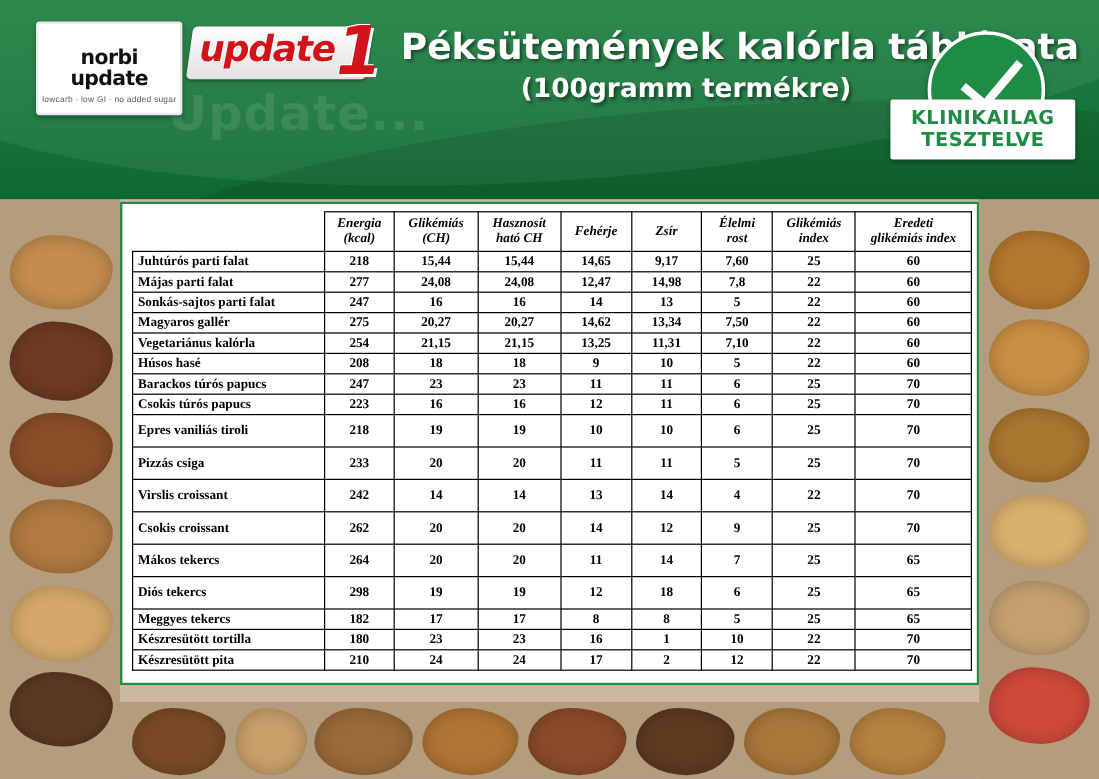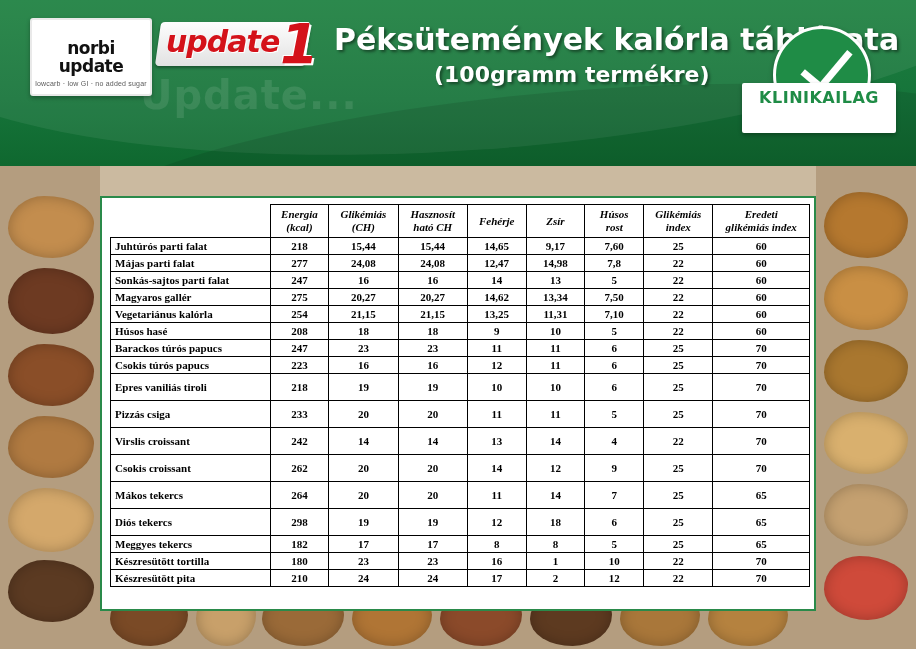--- a/index.html
+++ b/index.html
@@ -205,23 +205,22 @@
     letter-spacing: .5px;
     line-height: 19px;
   }
   
   #table-panel {
     position: absolute;
     left: 100px; top: 168px;
     width: 716px;
     background: #ffffff;
     border: 2px solid #2a8a4a;
-    padding: 6px 8px 22px 8px;
+    padding: 6px 8px 10px 8px;
     box-sizing: border-box;
-    margin-top: 28px;
   }
   table.cal {
     border-collapse: collapse;
     width: 700px;
     font-family: "Liberation Serif", serif;
   }
   table.cal th, table.cal td {
     border: 1px solid #000000;
     font-size: 11px;
     color: #000;
@@ -308,20 +307,21 @@
 
     <div id="title-main">Péksütemények kalórla táblázata</div>
     <div id="title-sub">(100gramm termékre)</div>
 
     <div id="badge">
       <div class="circle">
         <div class="check"></div>
       </div>
       <div class="band">
         <div class="b1">KLINIKAILAG</div>
+        <div class="b2">TESZTELVE</div>
       </div>
     </div>
   </div>
 
   <div id="table-panel">
     <table class="cal">
       <colgroup>
         <col class="c-name">
           <col class="c-val">
           <col class="c-val2">
@@ -347,21 +347,21 @@
             <div>Hasznosít</div>
             <div>ható CH</div>
           </th>
           <th>
             <div>Fehérje</div>
           </th>
           <th>
             <div>Zsír</div>
           </th>
           <th>
-            <div>Húsos</div>
+            <div>Élelmi</div>
             <div>rost</div>
           </th>
           <th>
             <div>Glikémiás</div>
             <div>index</div>
           </th>
           <th>
             <div>Eredeti</div>
             <div>glikémiás index</div>
           </th>

